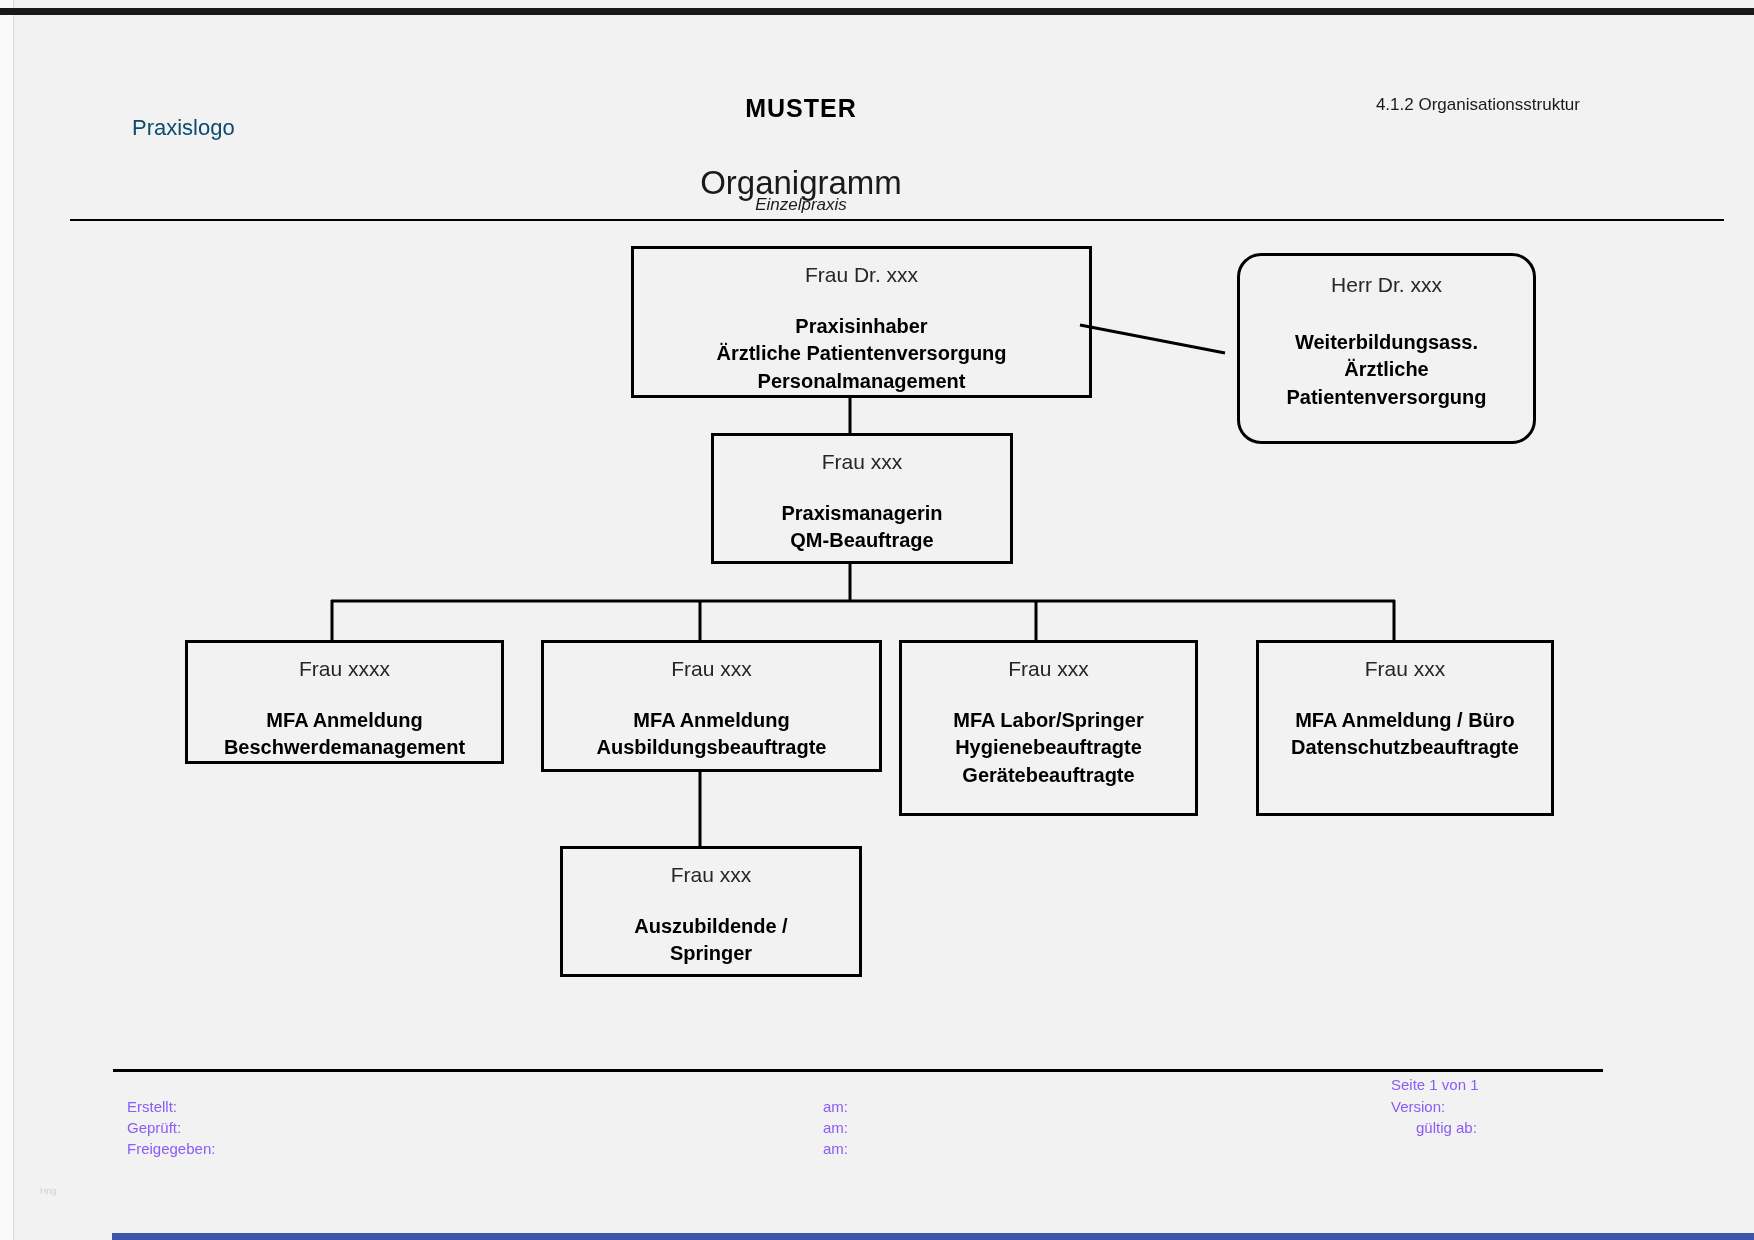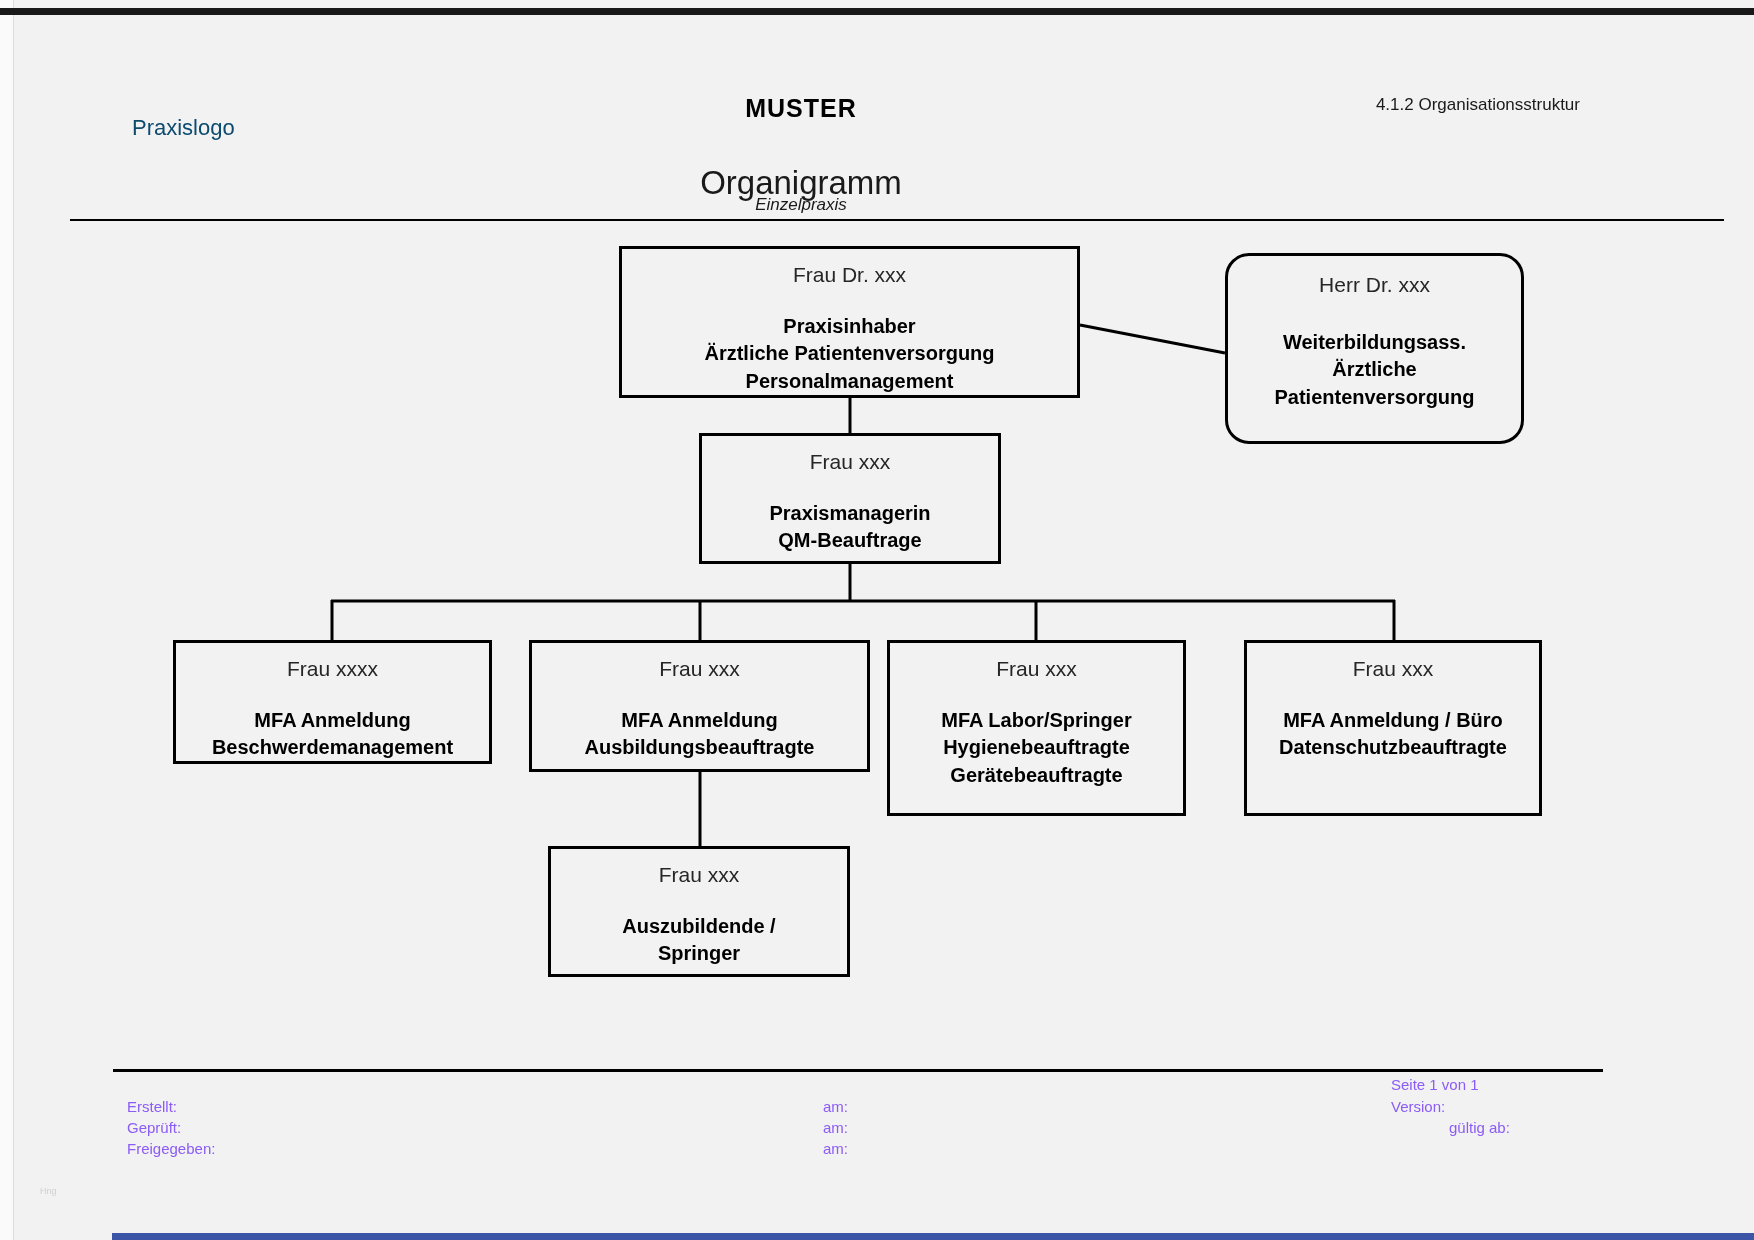--- a/index.html
+++ b/index.html
@@ -22,41 +22,42 @@
   .subtitle{left:601px;top:164px;width:400px;text-align:center;font-size:33px;color:#1a1a1a;}
   .subsub{left:601px;top:195px;width:400px;text-align:center;font-size:17px;font-style:italic;color:#1a1a1a;}
   .docnum{left:1150px;top:95px;width:430px;text-align:right;font-size:17px;color:#1a1a1a;}
   .header-sep{left:70px;top:219px;width:1654px;height:2px;background:#000;}
   
   .orgbox{
     border:3px solid #000;
     box-sizing:border-box;
     text-align:center;
     padding-top:13px;
+    margin-left:12px;
   }
   .orgbox .name{font-size:21px;color:#262626;margin:0 0 25px 0;line-height:1.25;}
   .orgbox .role{font-size:20px;font-weight:700;color:#000;line-height:1.36;}
   .box-owner   {left:619px; top:246px; width:461px;height:152px;}
   .box-assist  {left:1225px;top:253px; width:299px;height:191px;padding-top:16px;border-radius:24px;}
   .box-assist .name{margin-bottom:31px;}
   .box-manager {left:699px; top:433px; width:302px;height:131px;}
   .box-staff1  {left:173px; top:640px; width:319px;height:124px;}
   .box-staff2  {left:529px; top:640px; width:341px;height:132px;}
   .box-staff3  {left:887px; top:640px; width:299px;height:176px;}
   .box-staff4  {left:1244px;top:640px; width:298px;height:176px;}
   .box-trainee {left:548px; top:846px; width:302px;height:131px;}
   
   .wires{left:0;top:0;width:1754px;height:1240px;pointer-events:none;}
   
   .footer-sep{left:113px;top:1069px;width:1490px;height:3px;background:#000;}
   .ftxt{font-size:15px;color:#8b5cf6;}
   .f-page{left:1391px;top:1076px;}
   .f-l1{left:127px;top:1098px;} .f-l2{left:127px;top:1119px;} .f-l3{left:127px;top:1140px;}
   .f-m1{left:823px;top:1098px;} .f-m2{left:823px;top:1119px;} .f-m3{left:823px;top:1140px;}
-  .f-r1{left:1391px;top:1098px;text-align:center;} .f-r2{left:1449px;top:1119px;text-align:center;}
+  .f-r1{left:1391px;top:1098px;text-align:center;} .f-r2{left:1416px;top:1119px;text-align:center;}
   .watermark{left:40px;top:1186px;font-size:9px;color:#cfcfcf;}
 </style>
 </head>
 <body>
 
 <div class="abs left-strip"></div>
 <div class="abs top-bar"></div>
 
 <div class="abs logo">Praxislogo</div>
 <div class="abs title">MUSTER</div>

